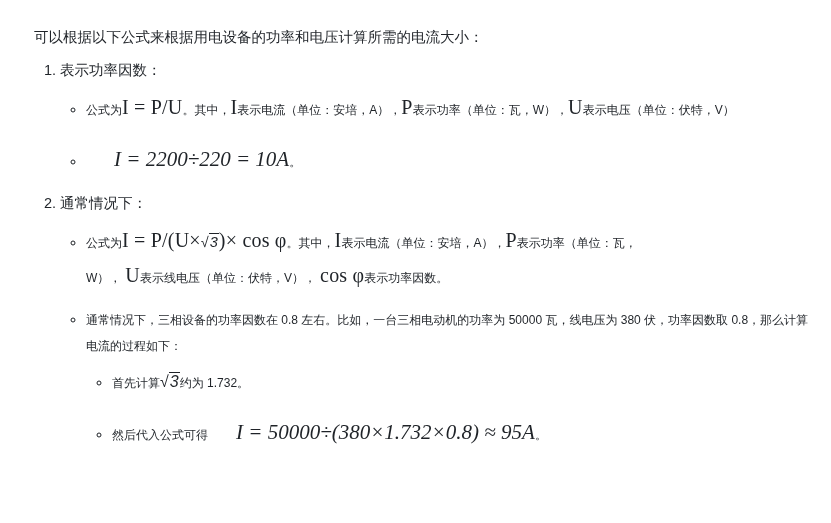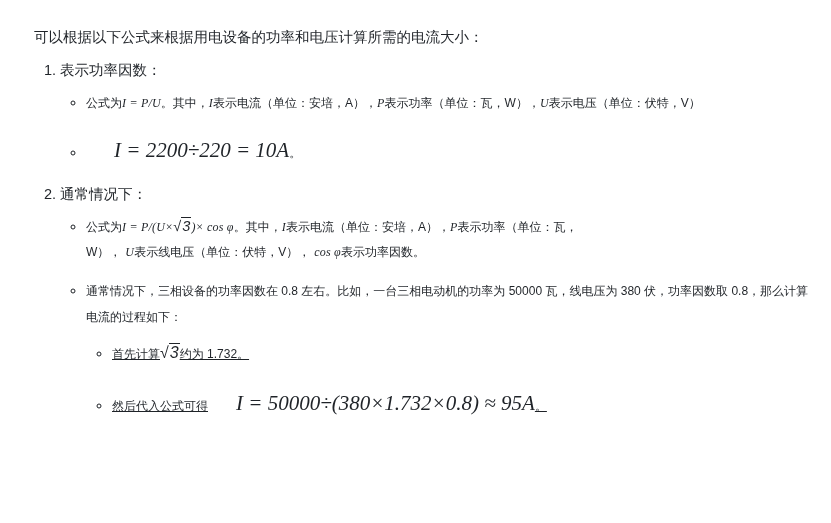--- a/index.html
+++ b/index.html
@@ -49,31 +49,29 @@
     margin-bottom: 14px;
     color: #1f2328;
   }
   ul.inner.last > li:last-child {
     margin-bottom: 0;
   }
   ul.inner2 {
     margin: 10px 0 0 0;
     padding-left: 26px;
     list-style-type: circle;
-    text-decoration: underline;
   }
   ul.inner2 > li {
     font-size: 14.5px;
     line-height: 1.75;
     margin-bottom: 16px;
   }
   .math {
     font-family: "Liberation Serif", serif;
-    font-style: italic;
-    font-size: 12px;
+    font-size: 20px;
     letter-spacing: 0.2px;
     text-align: right;
   }
   .mathblock {
     font-family: "Liberation Serif", serif;
     font-style: italic;
     font-size: 21px;
     display: inline-block;
     margin-top: 2px;
     margin-left: 28px;

